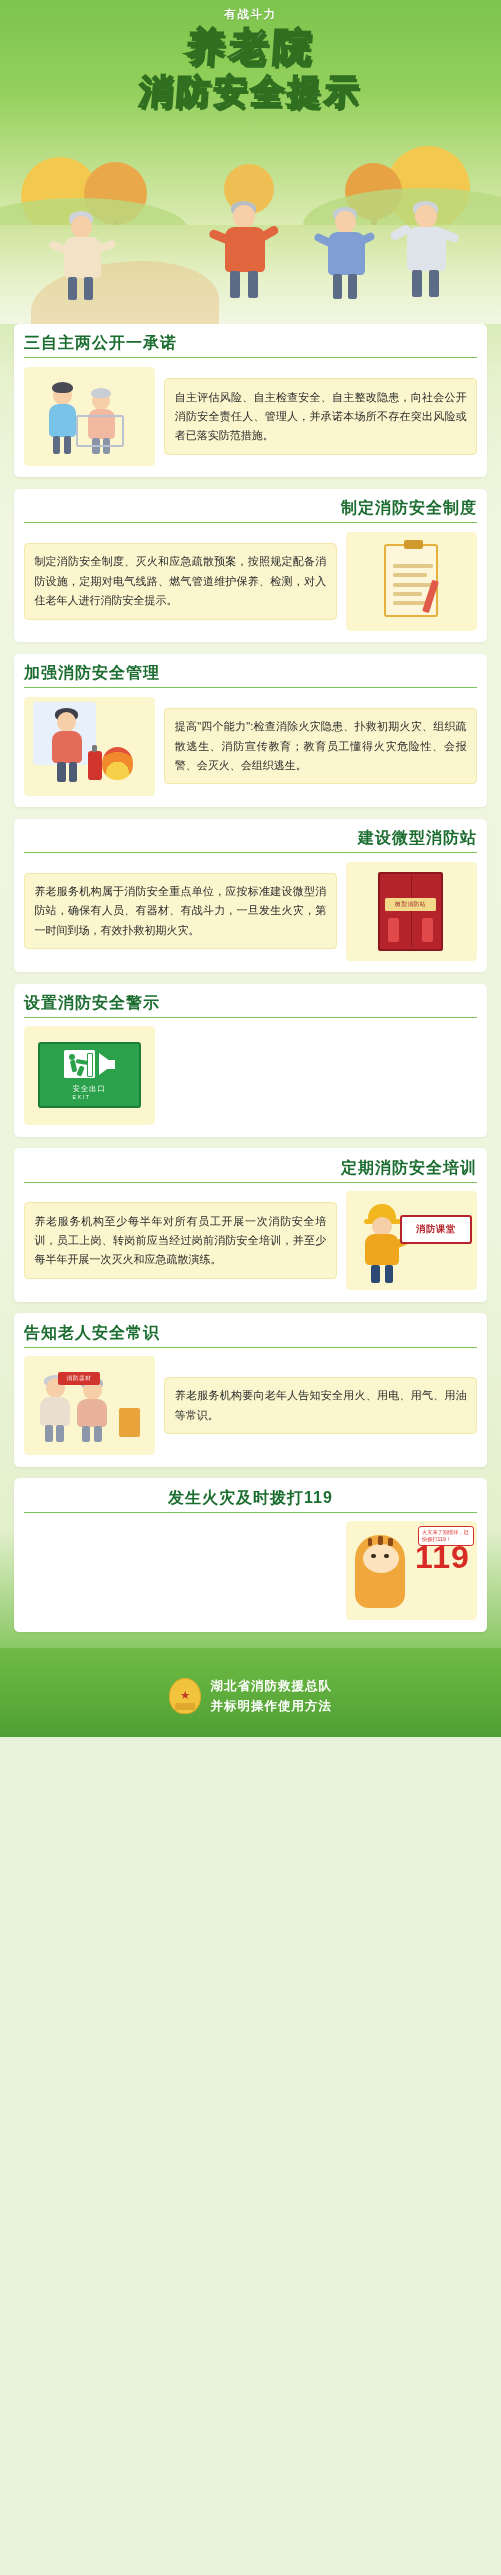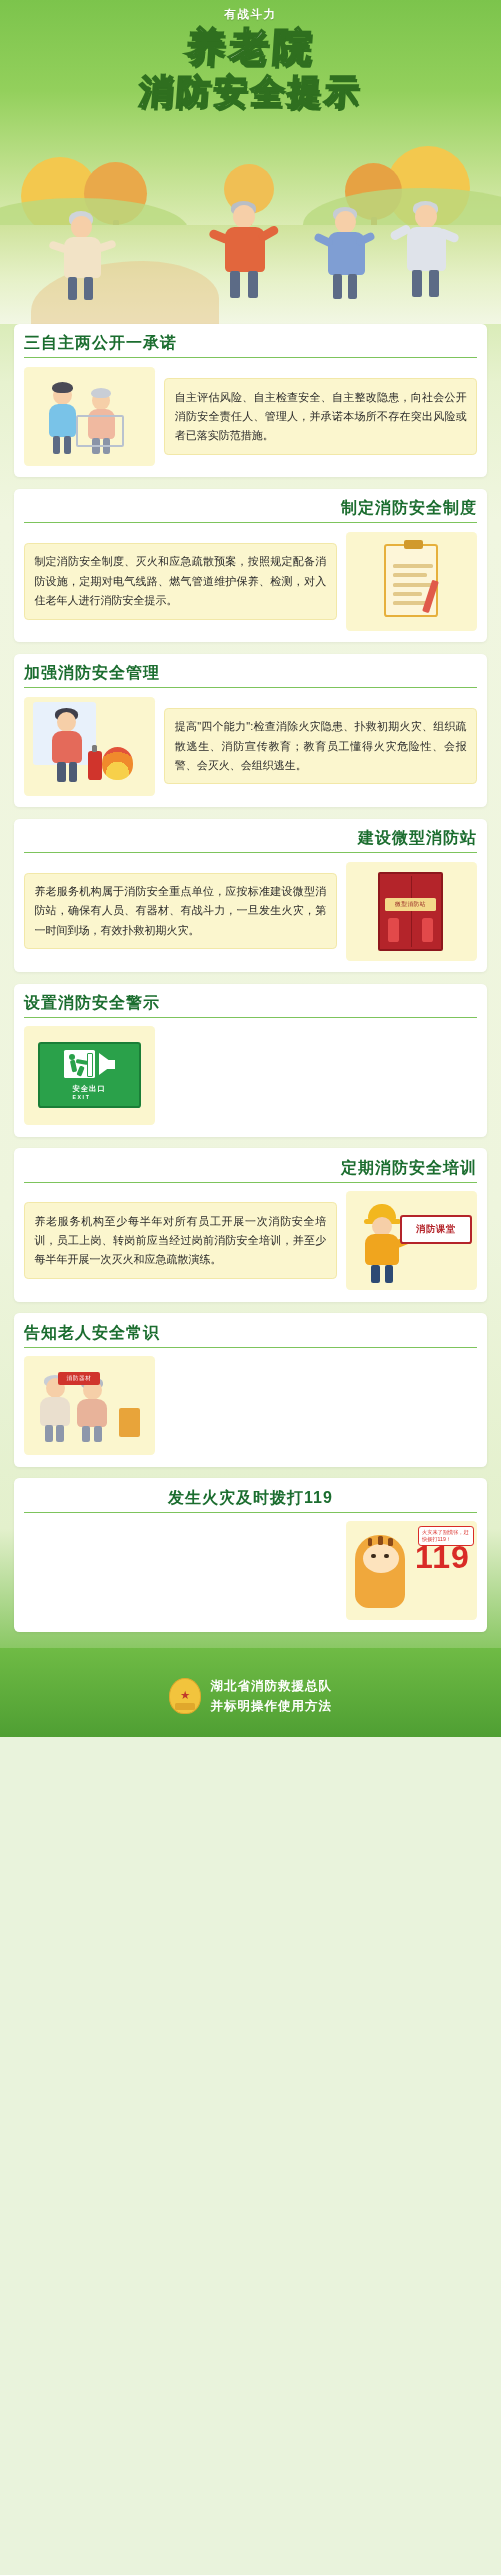--- a/index.html
+++ b/index.html
@@ -160,21 +160,21 @@
   .cabinet .label {
     position: absolute; left: 5.2px; right: 5.2px; top: 24px; height: 13.6px;
     background: #f3d98a; border-radius: 1.6px; color:#8d171c; font-size: 5.7px;
     display:flex; align-items:center; justify-content:center; letter-spacing:0.5px;
   }
   .cabinet .ext { position: absolute; width: 10.4px; height: 24px; background:#e2494a; border-radius: 2.6px; top: 44px; }
 
   .exit-sign {
     position: absolute; left: 13.6px; top: 15.7px; width: 103px; height: 66px;
     background: #2aa14a; border: 2.6px solid #1a7e37; border-radius: 3.1px;
-    display: flex; flex-direction: column; align-items: center; justify-content: center; font-weight: bold;
+    display: flex; flex-direction: column; align-items: center; justify-content: center;
   }
   .exit-sign .pictos { display: flex; align-items: center; gap: 4.2px; }
   .exit-sign .manbox {
     width: 31px; height: 28px; background: #ffffff; border-radius: 1.6px; position: relative;
   }
   .exit-sign .manbox .m-head { position:absolute; left:5.2px; top:3.1px; width:6.3px; height:6.3px; border-radius:50%; background:#2aa14a; }
   .exit-sign .manbox .m-body { position:absolute; left:7.3px; top:10px; width:5.2px; height:11.5px; background:#2aa14a; transform: rotate(-12deg); border-radius:1.6px;}
   .exit-sign .manbox .m-leg { position:absolute; left:13.6px; top:15.7px; width:4.7px; height:10.4px; background:#2aa14a; transform: rotate(22deg); border-radius:1.6px;}
   .exit-sign .manbox .m-arm { position:absolute; left:12.5px; top:9.4px; width:11.5px; height:4.2px; background:#2aa14a; transform: rotate(10deg); border-radius:1.6px;}
   .exit-sign .manbox .m-door { position:absolute; right:2.1px; top:2.1px; width:6.3px; height:24px; border:1.6px solid #2aa14a; border-radius:1px;}
@@ -450,20 +450,21 @@
           <div class="eld" style="left:50px;top:23px;width:37px;height:63px;">
             <div class="hair" style="left:7.3px;top:-2.1px;width:22px;height:11.5px;background:#b4bac4;"></div>
             <div class="head" style="left:9.4px;top:1px;width:19px;height:20px;"></div>
             <div class="body" style="left:3.1px;top:20px;width:30px;height:28px;background:#e8b39a;"></div>
             <div class="leg" style="left:8.4px;top:47px;width:7.8px;height:15.7px;background:#8d97ab;"></div>
             <div class="leg" style="left:20px;top:47px;width:7.8px;height:15.7px;background:#8d97ab;"></div>
           </div>
           <div style="position:absolute;left:34px;top:15.7px;width:42px;height:13.6px;background:#d0342c;border-radius:2.1px;color:#fff;font-size:5.7px;display:flex;align-items:center;justify-content:center;letter-spacing:0.5px;">消防器材</div>
           <div style="position:absolute;right:14.6px;top:52px;width:21px;height:29px;background:#e8a43a;border-radius:2.1px;"></div>
         </div>
+        <div class="txtbox">养老服务机构要向老年人告知安全用火、用电、用气、用油等常识。</div>
       </div>
     </div>
 
     <div class="card">
       <div class="sec-title center">发生火灾及时拨打119</div>
       <div class="row rev">
         <div class="illus">
           <div class="tiger">
             <div class="t-face"></div>
             <div class="t-eye" style="left:15.7px;"></div>

